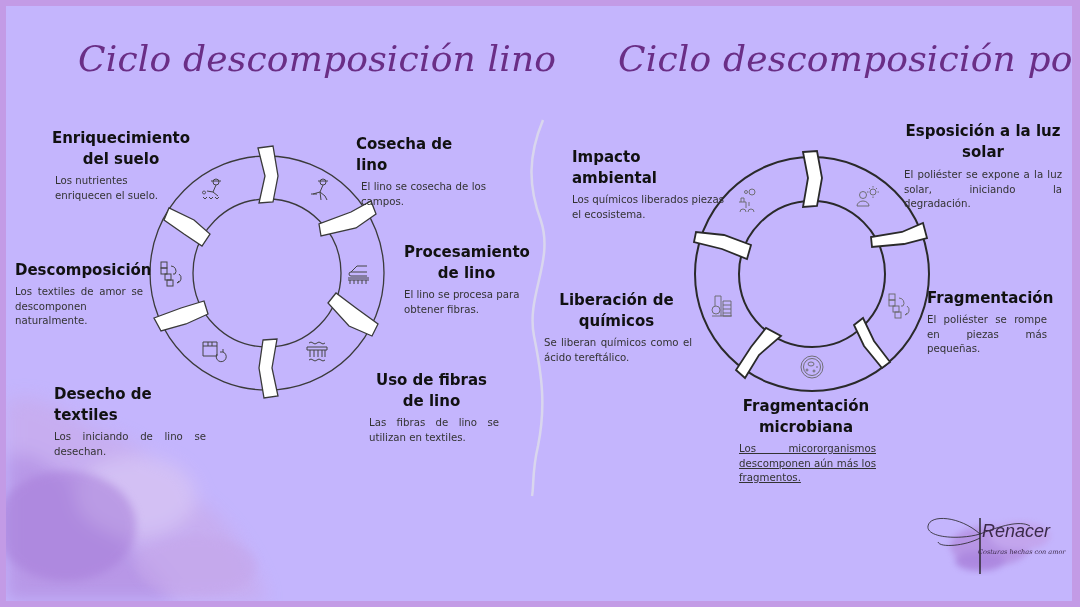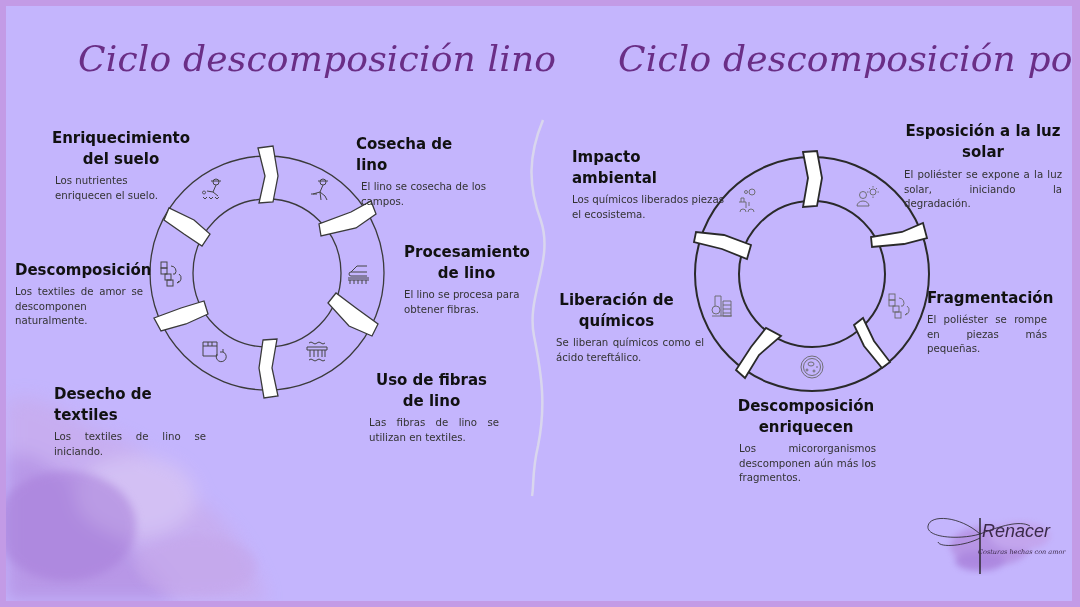--- a/index.html
+++ b/index.html
@@ -143,21 +143,21 @@
   <div class="step" style="left:398px; top:236px; width:125px;">
     <h3>Procesamiento de lino</h3>
     <p style="text-align:left;">El lino se procesa para obtener fibras.</p>
   </div>
   <div class="step" style="left:350px; top:364px; width:135px;margin-left:8px;">
     <h3>Uso de fibras de lino</h3>
     <p style="padding-left:5px;">Las fibras de lino se utilizan en textiles.</p>
   </div>
   <div class="step" style="left:48px; top:378px; width:155px;">
     <h3 style="text-align:left;">Desecho de textiles</h3>
-    <p style="width:152px;">Los textiles de lino se iniciando.</p>
+    <p style="width:152px;">Los iniciando de lino se desechan.</p>
   </div>
   <div class="step" style="left:9px; top:254px; width:130px;">
     <h3 style="text-align:left;">Descomposición</h3>
     <p style="width:128px;">Los textiles de amor se descomponen naturalmente.</p>
   </div>
   <div class="step" style="left:40px; top:122px; width:150px;">
     <h3>Enriquecimiento del suelo</h3>
     <p style="padding-left:9px; width:118px; text-align:left;">Los nutrientes enriquecen el suelo.</p>
   </div>
 
@@ -224,26 +224,26 @@
 
   <div class="step" style="left:898px; top:115px; width:158px;">
     <h3>Esposición a la luz solar</h3>
     <p style="margin-top:5px;">El poliéster se expone a la luz solar, iniciando la degradación.</p>
   </div>
   <div class="step" style="left:921px; top:282px; width:130px;">
     <h3 style="text-align:left;">Fragmentación</h3>
     <p style="width:120px;">El poliéster se rompe en piezas más pequeñas.</p>
   </div>
   <div class="step" style="left:730px; top:390px; width:140px;">
-    <h3>Descomposición enriquecen</h3>
-    <p style="padding-left:3px;">Los micororganismos descomponen aún más los fragmentos.</p>
+    <h3>Fragmentación microbiana</h3>
+    <p style="padding-left:3px;text-decoration:underline;">Los micororganismos descomponen aún más los fragmentos.</p>
   </div>
   <div class="step" style="left:538px; top:284px; width:150px;">
     <h3 style="width:145px;">Liberación de químicos</h3>
-    <p style="width:148px;margin-left:12px;">Se liberan químicos como el ácido tereftálico.</p>
+    <p style="width:148px;">Se liberan químicos como el ácido tereftálico.</p>
   </div>
   <div class="step" style="left:566px; top:141px; width:152px;">
     <h3 style="text-align:left;">Impacto ambiental</h3>
     <p>Los químicos liberados piezas el ecosistema.</p>
   </div>
 
   <div class="logo">
     <svg width="150" height="72" viewBox="0 0 150 72">
       <defs>
           <filter id="lb">

